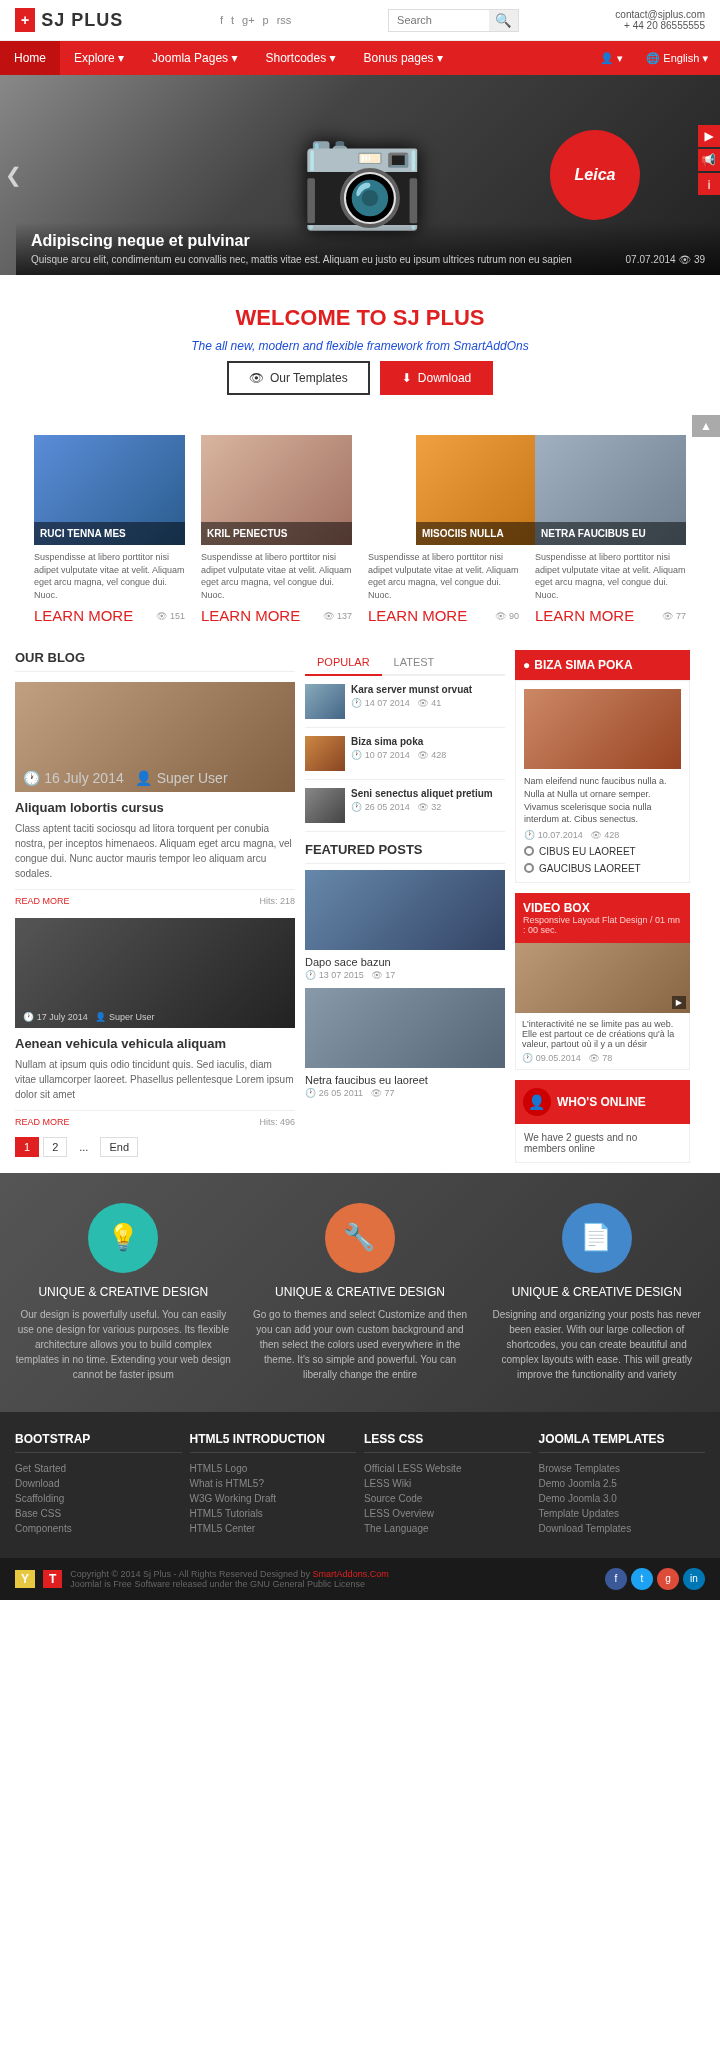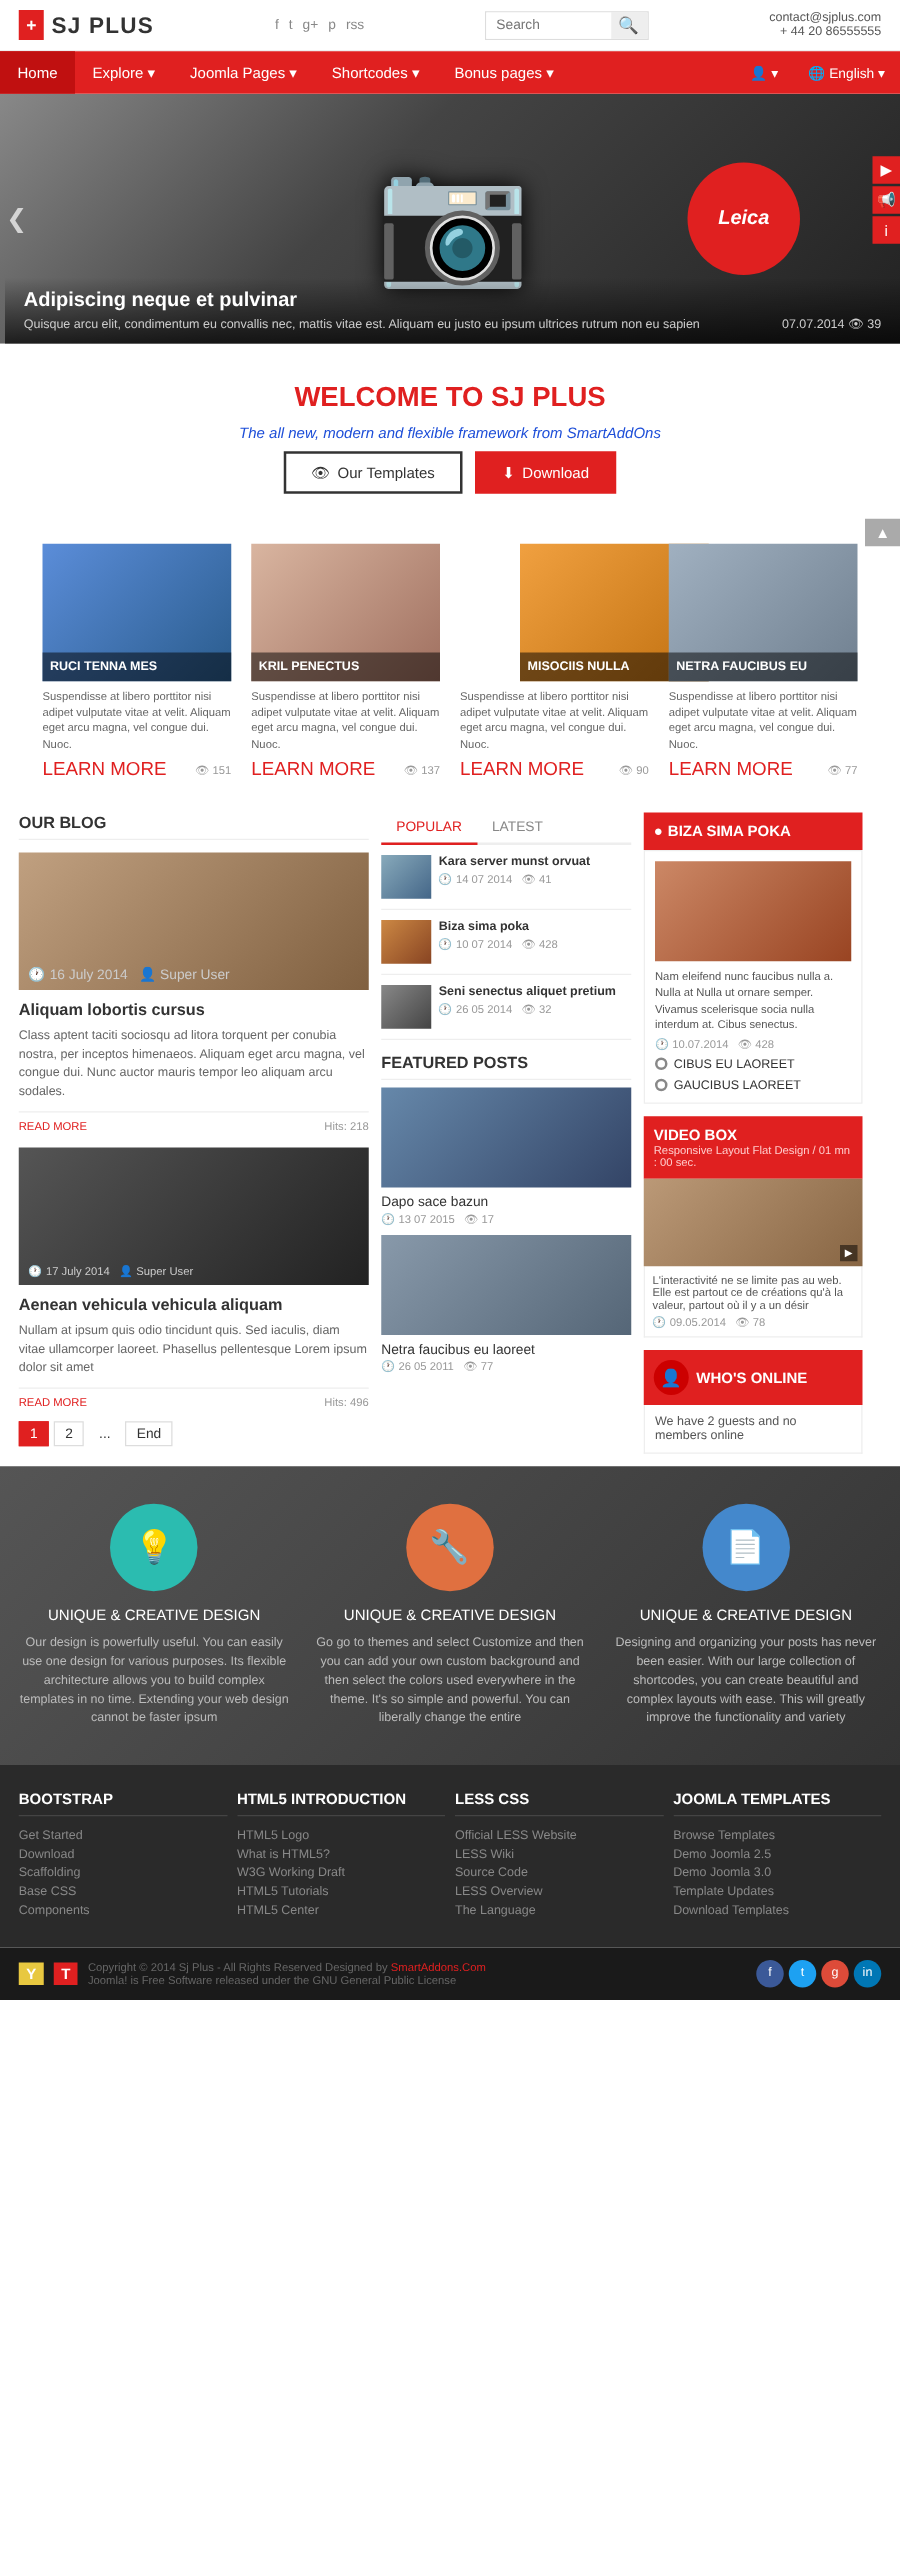--- a/index.html
+++ b/index.html
@@ -22,21 +22,21 @@
     .nav a { color: #fff; text-decoration: none; padding: 10px 14px; font-size: 12px; display: inline-flex; align-items: center; gap: 4px; }
     .nav a.active { background: #c01010; }
     .nav-right { margin-left: auto; display: flex; align-items: center; }
     .nav-right a { color: #fff; padding: 10px 12px; font-size: 11px; }
 
     
     .hero { position: relative; background: #222; height: 200px; overflow: hidden; }
     .hero-bg { width: 100%; height: 100%; background: linear-gradient(135deg, #888 0%, #444 40%, #222 100%); display: flex; align-items: center; justify-content: center; }
     .hero-leica { position: absolute; right: 80px; top: 50%; transform: translateY(-50%); background: #e02020; border-radius: 50%; width: 90px; height: 90px; display: flex; align-items: center; justify-content: center; }
     .hero-leica span { color: #fff; font-size: 14px; font-style: italic; font-weight: bold; }
-    .hero-caption { position: absolute; bottom: 0; left: 4px; right: 0; padding: 10px 15px; background: linear-gradient(transparent, rgba(0,0,0,0.7)); color: #fff; }
+    .hero-caption { position: absolute; bottom: 0; left: 16px; right: 0; padding: 10px 15px; background: linear-gradient(transparent, rgba(0,0,0,0.7)); color: #fff; }
     .hero-caption h2 { font-size: 16px; margin-bottom: 4px; }
     .hero-caption p { font-size: 10px; color: #ccc; }
     .hero-meta { position: absolute; bottom: 10px; right: 15px; color: #ccc; font-size: 10px; }
     .hero-arrow-left { position: absolute; left: 5px; top: 50%; transform: translateY(-50%); color: #fff; font-size: 20px; cursor: pointer; opacity: 0.7; }
     .side-icons { position: absolute; right: 0; top: 50px; display: flex; flex-direction: column; gap: 2px; }
     .side-icon { background: #e02020; color: #fff; width: 22px; height: 22px; display: flex; align-items: center; justify-content: center; font-size: 12px; cursor: pointer; }
 
     
     .welcome { text-align: center; padding: 30px 20px; }
     .welcome h2 { font-size: 22px; color: #333; margin-bottom: 8px; }
@@ -297,21 +297,21 @@
   </div>
 </div>
 
 <div class="main-section">
 
   <div class="blog-col">
     <div class="section-title">OUR BLOG</div>
 
     <div>
       <div class="blog-post-img">
-        <div style="position:absolute; bottom:6px; left:8px; color:#ccc; font-size:11px;">
+        <div style="position:absolute; bottom:6px; left:8px; color:#ccc; font-size:14px;">
           🕐 <span>16 July 2014</span> &nbsp; 👤 <span>Super User</span>
         </div>
       </div>
       <div class="blog-post-title">Aliquam lobortis cursus</div>
       <div class="blog-post-text">Class aptent taciti sociosqu ad litora torquent per conubia nostra, per inceptos himenaeos. Aliquam eget arcu magna, vel congue dui. Nunc auctor mauris tempor leo aliquam arcu sodales.</div>
       <div class="blog-post-footer">
         <a href="#" class="read-more">READ MORE</a>
         <span class="views">Hits: 218</span>
       </div>
     </div>

